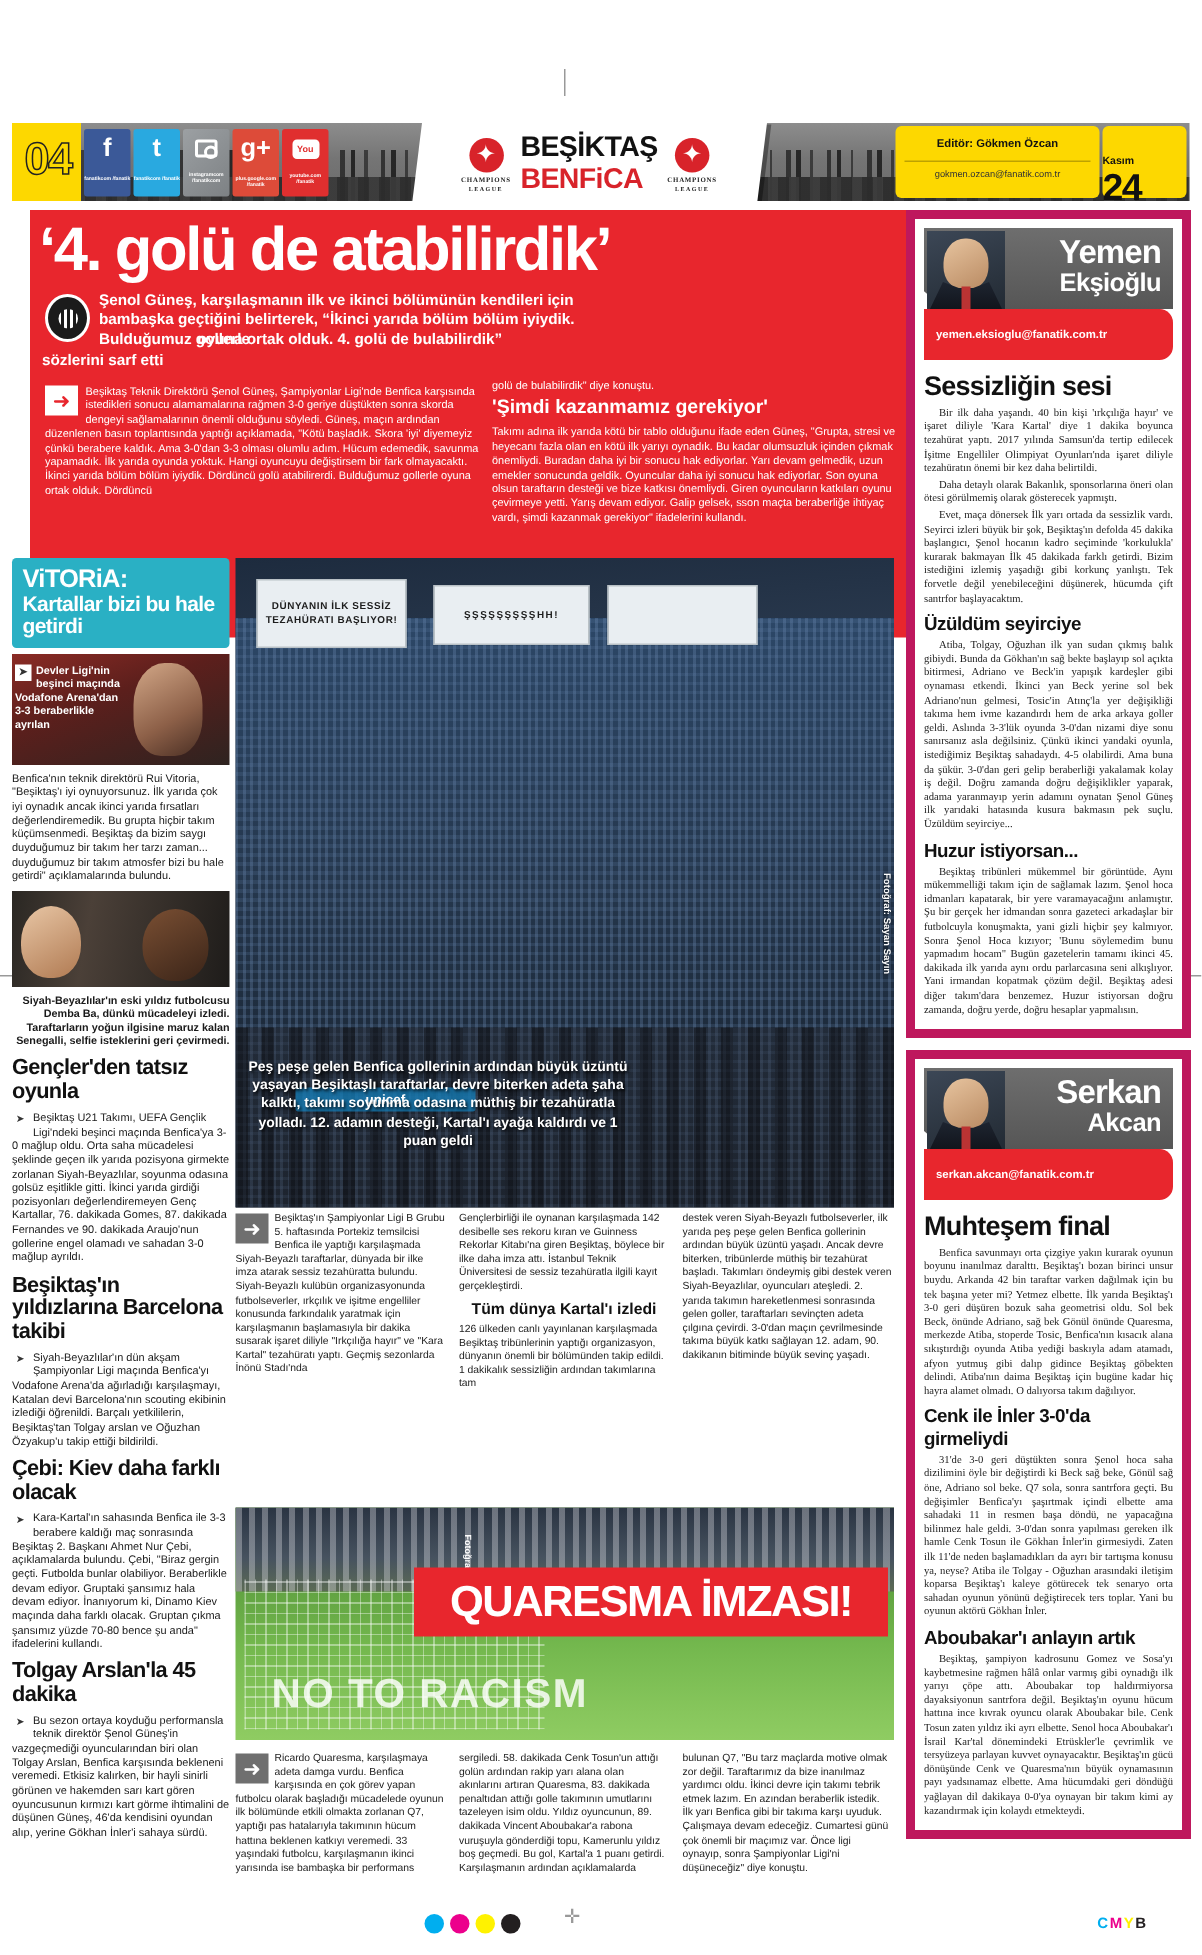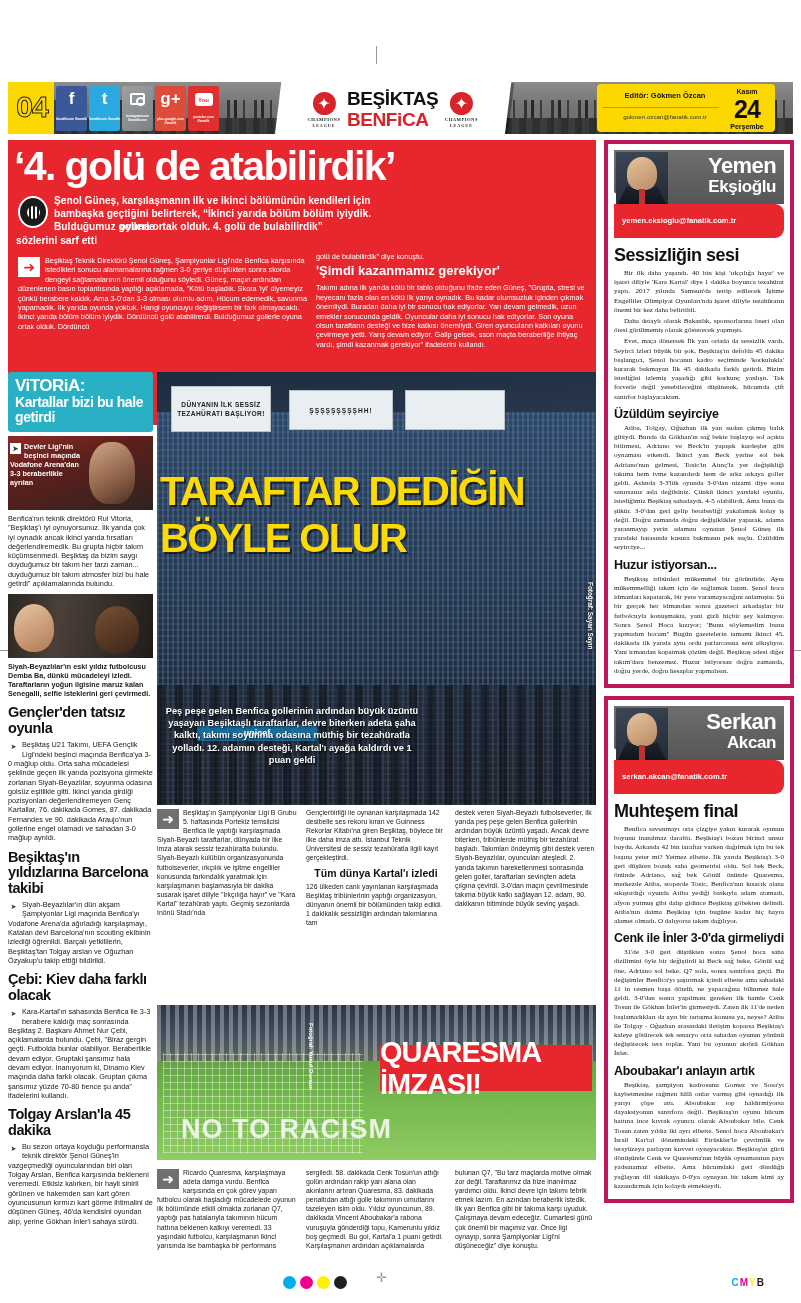--- a/index.html
+++ b/index.html
@@ -92,30 +92,30 @@
     padding: 7px 6px 0;
   }
   .mast-editor .ed {
     font: bold 7.5px/10px "Liberation Sans", sans-serif; color:#111; text-align:center;
   }
   .mast-editor .mail {
     font: 6.2px/9px "Liberation Sans", sans-serif; color:#333; text-align:center; margin-top:6px;
     border-top: 1px solid rgba(0,0,0,.25); padding-top:4px;
   }
   .mast-date {
-    position: absolute; right: 18px; top: 2px; width: 56px; height: 48px;
-    background: #fdd800; border-radius: 4px; text-align:center; padding-top:3px;
+    position: absolute; right: 2px; top: 2px; width: 56px; height: 48px;
+    background: #fdd800; border-radius: 4px; padding-top:19px;
   }
   .mast-date .mon { font: bold 7px/9px "Liberation Sans", sans-serif; color:#111; }
   .mast-date .day { font: bold 25px/26px "Liberation Sans", sans-serif; color:#111; letter-spacing:-1px;}
   .mast-date .dow { font: bold 7px/9px "Liberation Sans", sans-serif; color:#111; }
 
   
   .redblock {
-    position: absolute; left: 8px; top: 140px; width: 588px; height: 285px;
+    position: absolute; left: 20px; top: 140px; width: 588px; height: 285px;
     background: #e8262d; overflow: hidden;
   }
   .headline-main {
     position: absolute; left: 6px; top: 2px; width: 580px;
     font: bold 41px/48px "Liberation Sans", sans-serif; color:#fff;
     letter-spacing: -1.6px;
   }
   .lead-logo {
     position: absolute; left: 10px; top: 56px; width: 30px; height: 32px;
     border-radius: 50%; background: #1b1b1b; border: 2px solid #fff;
@@ -182,21 +182,21 @@
     background: linear-gradient(100deg,#2a2723 0%,#4b4038 35%,#1e1c1a 100%);
   }
   .fan-photo::before{
     content:""; position:absolute; left:6px; top:10px; width:40px;height:48px;border-radius:50% 50% 45% 45%;
     background: linear-gradient(150deg,#e8c6a5,#b07a52);
   }
   .fan-photo::after{
     content:""; position:absolute; right:14px; top:12px; width:44px;height:48px;border-radius:50% 50% 45% 45%;
     background: linear-gradient(150deg,#7a4f33,#3a2418);
   }
-  .cap-center { text-align:left; font: bold 7.2px/9px "Liberation Sans", sans-serif; color:#1a1a1a; margin-top:4px;}
+  .cap-center { text-align:right; font: bold 7.2px/9px "Liberation Sans", sans-serif; color:#1a1a1a; margin-top:4px;}
 
   
   .mainphoto {
     position: absolute; left: 157px; top: 372px; width: 439px; height: 433px;
     background: linear-gradient(175deg,#1d2b3e 0%,#2b3b50 22%,#243144 48%,#17202c 100%);
     overflow: hidden;
   }
   .stadium-crowd {
     position:absolute; left:0; top:40px; width:100%; height:393px;
     background:
@@ -269,40 +269,40 @@
   .qstand::after{
     content:""; position:absolute; inset:0;
     background: repeating-linear-gradient(90deg, rgba(230,230,235,.35) 0 4px, transparent 4px 9px);
   }
   .qnet {
     position:absolute; left:6px; top:48px; width: 200px; height: 100px;
     background: repeating-linear-gradient(90deg, rgba(255,255,255,.4) 0 1px, transparent 1px 7px),
                 repeating-linear-gradient(0deg, rgba(255,255,255,.4) 0 1px, transparent 1px 7px);
   }
   .q-banner {
-    position:absolute; right: 4px; top: 40px; width: 212px; height: 46px;
+    position:absolute; right: 4px; top: 40px; width: 316px; height: 46px;
     background: #e8262d; display:flex; align-items:center; justify-content:center;
   }
   .q-banner span { font: bold 29px/32px "Liberation Sans", sans-serif; color:#fff; letter-spacing:-1px;}
   .q-noracism {
     position:absolute; left: 24px; bottom: 16px;
     font: bold 27px/30px "Liberation Sans", sans-serif; color: rgba(255,255,255,.82);
     letter-spacing: 1px;
   }
   .q-credit {
     position:absolute; left: 150px; top: 18px; writing-mode: vertical-rl;
     font: bold 6px/7px "Liberation Sans", sans-serif; color:#fff;
   }
   .bottomcols { position:absolute; left:157px; top:1168px; width:439px; }
   .bottomcols .cols { display:flex; gap: 9px; }
   .bottomcols .c { width: 140px; font: 6.9px/9.1px "Liberation Sans", sans-serif; color:#1a1a1a;}
 
   
   .rightcol { position: absolute; left: 604px; top: 140px; width: 190px; }
-  .col-card { border: 4px solid #be185d; background:#fff; padding: 6px; }
+  .col-card { border: 6px solid #be185d; background:#fff; padding: 6px; }
   .col-head { position: relative; height: 58px; }
   .col-head .grayplate {
     position:absolute; left:0; top:0; width:100%; height:54px;
     background: linear-gradient(180deg,#6e6e6e,#565656);
     clip-path: polygon(0 0, 100% 0, 100% 100%, 14px 100%, 0 78%);
   }
   .col-head .photo {
     position:absolute; left:2px; top:2px; width:52px; height:52px; overflow:hidden;
     background: linear-gradient(160deg,#3c4756 0%,#222a33 100%);
   }
@@ -471,24 +471,20 @@
     </p>
   </div>
 
   <div class="mainphoto">
     <div class="stadium-crowd"></div>
     <div class="banner banner-1">DÜNYANIN İLK SESSİZ TEZAHÜRATI BAŞLIYOR!</div>
     <div class="banner banner-2">ŞŞŞŞŞŞŞŞŞHH!</div>
     <div class="banner banner-3"></div>
     <div class="fan-silhouettes"></div>
     <div class="unicef-bar">unicef</div>
-    <h2 class="photo-title">
-      <span>TARAFTAR DEDİĞİN</span><br>
-      <span>BÖYLE OLUR</span>
-    </h2>
     <div class="photo-cap2">Peş peşe gelen Benfica gollerinin ardından büyük üzüntü yaşayan Beşiktaşlı taraftarlar, devre biterken adeta şaha kalktı, takımı soyunma odasına müthiş bir tezahüratla yolladı. 12. adamın desteği, Kartal'ı ayağa kaldırdı ve 1 puan geldi</div>
     <div class="photo-credit">Fotoğraf: Sayan Sayın</div>
   </div>
 
   <div class="midcols">
     <div class="cols">
       <div class="c">
         <span class="arrow-box-dark"></span>
         <span>Beşiktaş'ın Şampiyonlar Ligi B Grubu 5. haftasında Portekiz temsilcisi Benfica ile yaptığı karşılaşmada Siyah-Beyazlı taraftarlar, dünyada bir ilke imza atarak sessiz tezahüratta bulundu. Siyah-Beyazlı kulübün organizasyonunda futbolseverler, ırkçılık ve işitme engelliler konusunda farkındalık yaratmak için karşılaşmanın başlamasıyla bir dakika susarak işaret diliyle "Irkçılığa hayır" ve "Kara Kartal" tezahüratı yaptı. Geçmiş sezonlarda İnönü Stadı'nda</span>
       </div>

